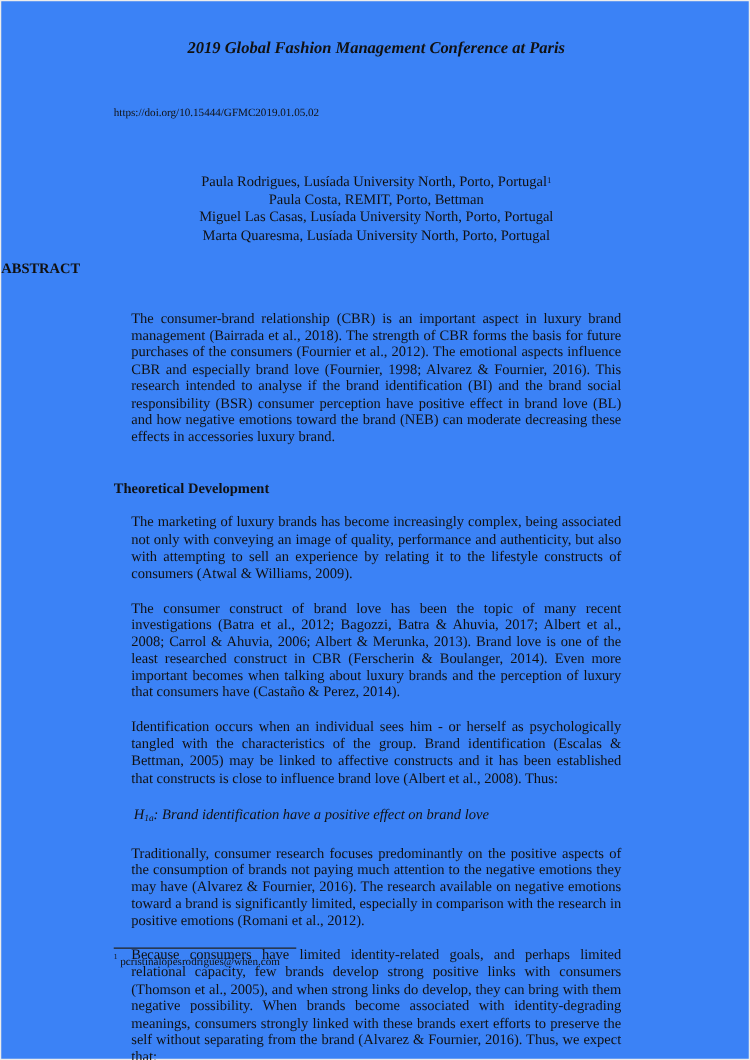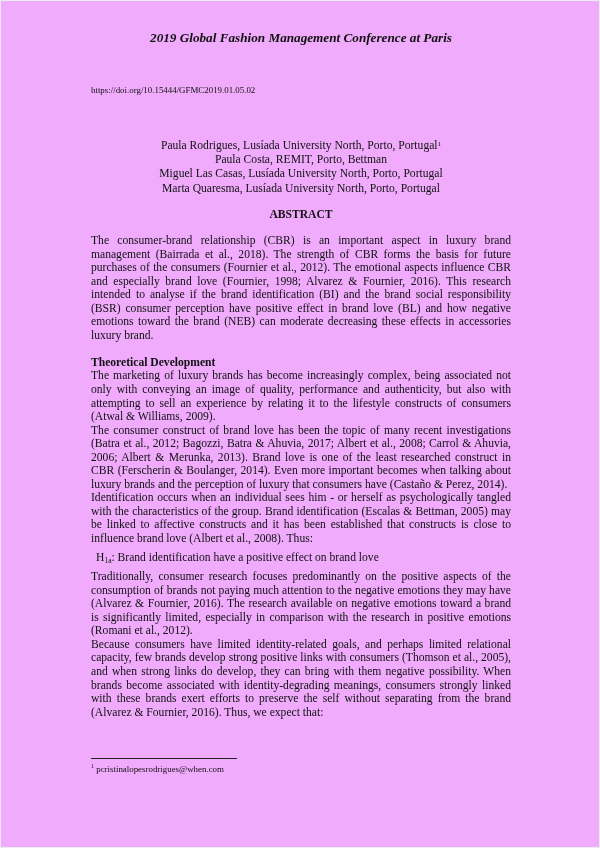--- a/index.html
+++ b/index.html
@@ -14,21 +14,21 @@
       position: relative;
       font-family: "Liberation Serif", "DejaVu Serif", serif;
       color: #111111;
     }
     .page {
       position: absolute;
       left: 0; top: 0;
       width: 598px;
       height: 846px;
       border: 1px solid #ececec;
-      background: #f0abfc;
+      background: #3b82f6;
     }
     .running-header {
       position: absolute;
       top: 29px;
       left: 0;
       width: 600px;
       text-align: center;
       font-weight: bold;
       font-style: italic;
       font-size: 13.2px;
@@ -63,45 +63,46 @@
       font-size: 7px;
       vertical-align: top;
       position: relative;
       top: -2px;
     }
     .abstract-head {
       position: absolute;
       top: 207px;
       left: 0;
       width: 600px;
-      text-align: center;
+      text-align: left;
       font-weight: bold;
       font-size: 11.6px;
     }
     .body {
       position: absolute;
       left: 90px;
       top: 233px;
       width: 420px;
       font-size: 11.6px;
       line-height: 13.55px;
     }
     .section-head {
       font-weight: bold;
       margin: 0;
     }
     .para {
-      margin: 0;
+      margin: 14px;
       text-align: justify;
     }
     .gap {
       height: 13.55px;
     }
     .hyp {
-      margin: 5px;
+      margin: 16px;
+      font-style: italic;
     }
     .hyp sub {
       font-size: 7.5px;
       vertical-align: baseline;
       position: relative;
       top: 2px;
     }
     .fn-rule {
       position: absolute;
       left: 90px;

